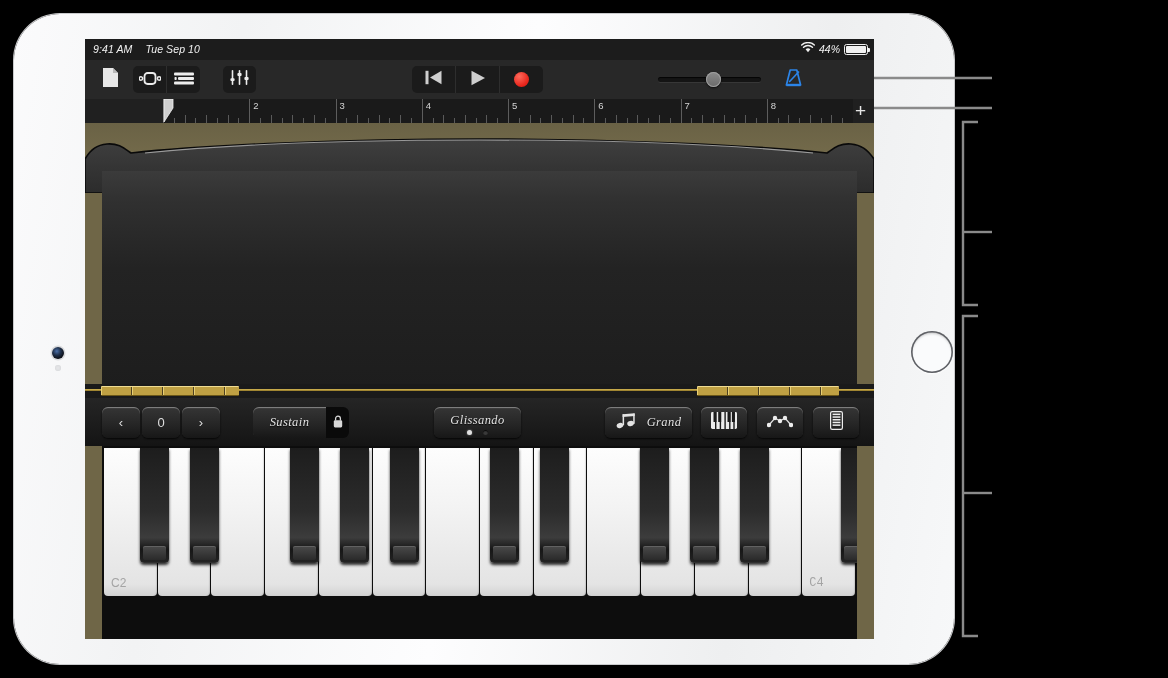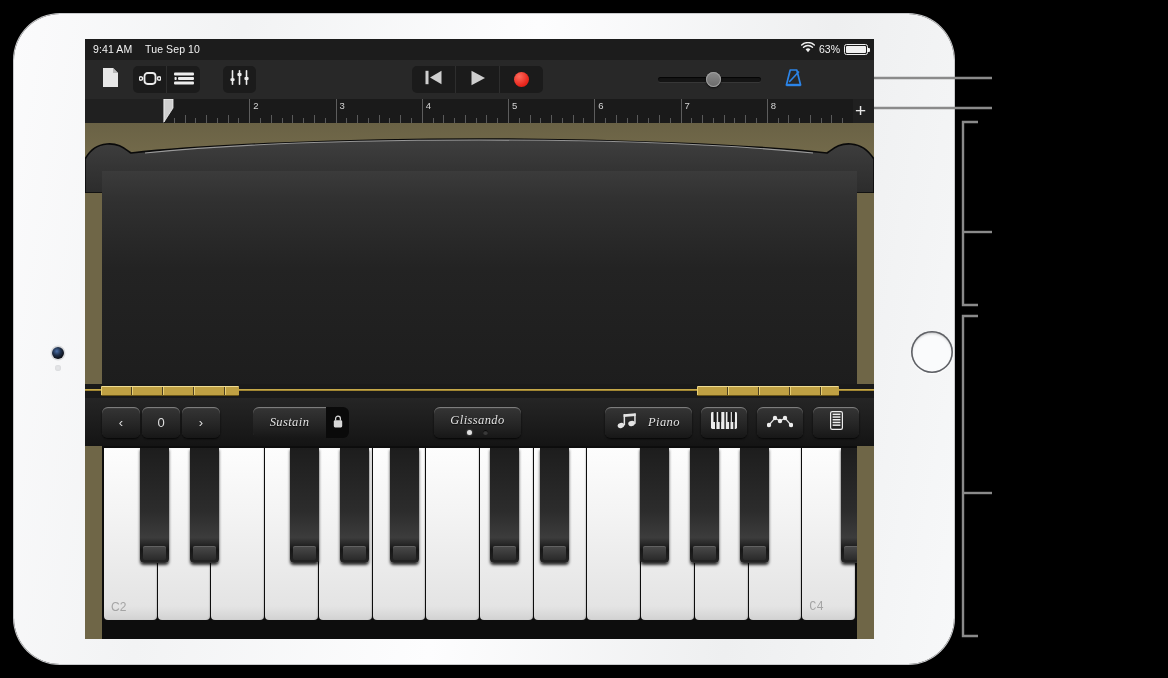--- a/index.html
+++ b/index.html
@@ -82,20 +82,21 @@
   
   #status-bar {
     position: absolute;
     left: 0; top: 0;
     width: 100%;
     height: 21px;
     background: #1c1c1c;
     color: #f2f2f2;
     font-size: 10.5px;
     line-height: 21px;
+    font-style: italic;
   }
   #status-left {
     position: absolute;
     left: 8px; top: 0;
     white-space: nowrap;
     letter-spacing: 0.1px;
   }
   .status-sep { display: inline-block; width: 7px; }
   #status-right {
     position: absolute;
@@ -453,21 +454,21 @@
     height: 193px;
     background: #0d0d0d;
     padding: 2px 2px 3px 2px;
     box-sizing: border-box;
     overflow: hidden;
   }
   #white-keys {
     position: absolute;
     left: 2px; top: 2px;
     width: 751px;
-    height: 172px;
+    height: 148px;
     display: flex;
   }
   .wkey {
     flex: 1 1 0;
     margin-right: 1px;
     background: linear-gradient(180deg, #fdfdfd 0%, #f3f3f3 40%, #e4e4e4 92%, #d2d2d2 100%);
     border-radius: 0 0 4px 4px;
     position: relative;
     box-shadow: inset -1px 0 1px rgba(0,0,0,0.12);
     cursor: pointer;
@@ -531,21 +532,21 @@
       <span>Tue Sep 10</span>
     </div>
     <div id="status-right">
       <span id="wifi-icon">
         <svg width="14" height="11" viewBox="0 0 14 11">
           <path d="M7 10.2 L4.6 7.3 a3.7 3.7 0 0 1 4.8 0 Z" fill="#f0f0f0"></path>
           <path d="M2.55 5.25 a6.6 6.6 0 0 1 8.9 0" stroke="#f0f0f0" stroke-width="1.5" fill="none" stroke-linecap="round"></path>
           <path d="M0.7 3.0 a9.4 9.4 0 0 1 12.6 0" stroke="#f0f0f0" stroke-width="1.5" fill="none" stroke-linecap="round"></path>
         </svg>
       </span>
-      <span id="battery-pct">63%</span>
+      <span id="battery-pct">44%</span>
       <span id="battery-icon"></span>
     </div>
   </div>
 
   <div id="toolbar">
 
     <div class="tb-btn" id="tb-doc">
       <span>
         <svg width="17" height="21" viewBox="0 0 17 21">
           <path d="M1 1 h10 l5 5 v14 H1 Z" fill="#e8e8e8"></path>
@@ -786,21 +787,21 @@
           <svg width="22" height="16" viewBox="0 0 22 16">
             <g fill="#e4e4e4">
               <ellipse cx="4" cy="12.4" rx="3.4" ry="2.6" transform="rotate(-17 4 12.4)"></ellipse>
               <ellipse cx="14.6" cy="10.6" rx="3.4" ry="2.6" transform="rotate(-17 14.6 10.6)"></ellipse>
               <rect x="6.6" y="1.2" width="1.5" height="11"></rect>
               <rect x="17.2" y="0.6" width="1.5" height="10.2"></rect>
               <path d="M6.6 1.2 L18.7 0.2 L18.7 3.1 L6.6 4.1 Z"></path>
             </g>
           </svg>
         </span>
-        <span class="script-label">Piano</span>
+        <span class="script-label">Grand</span>
       </div>
 
       <div class="ctl" id="keysize-btn">
         <span>
           <svg width="26" height="17" viewBox="0 0 26 17">
             <rect x="0" y="0" width="26" height="17" rx="1.4" fill="#ececec"></rect>
             <g fill="#1b1b1b">
               <rect x="4" y="0" width="1.4" height="17"></rect>
               <rect x="8.7" y="0" width="1.4" height="17"></rect>
               <rect x="13.4" y="0" width="1.4" height="17"></rect>

